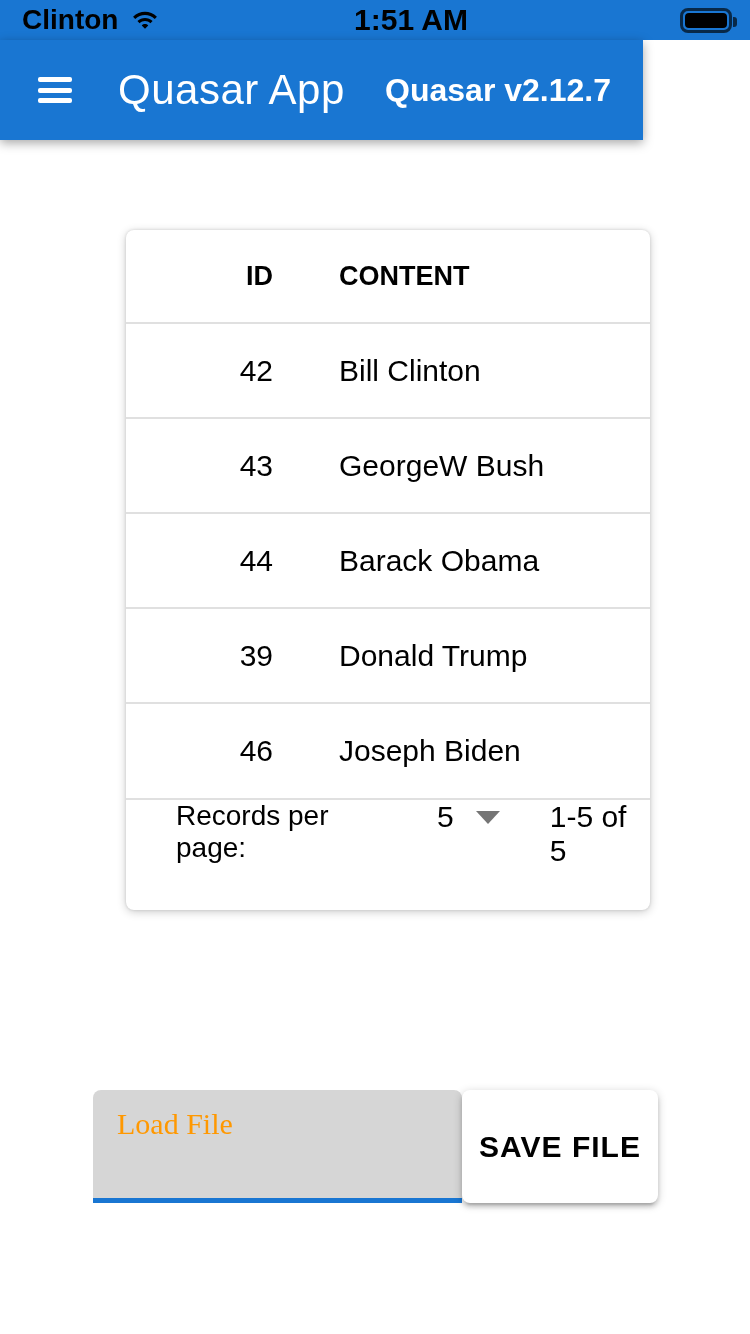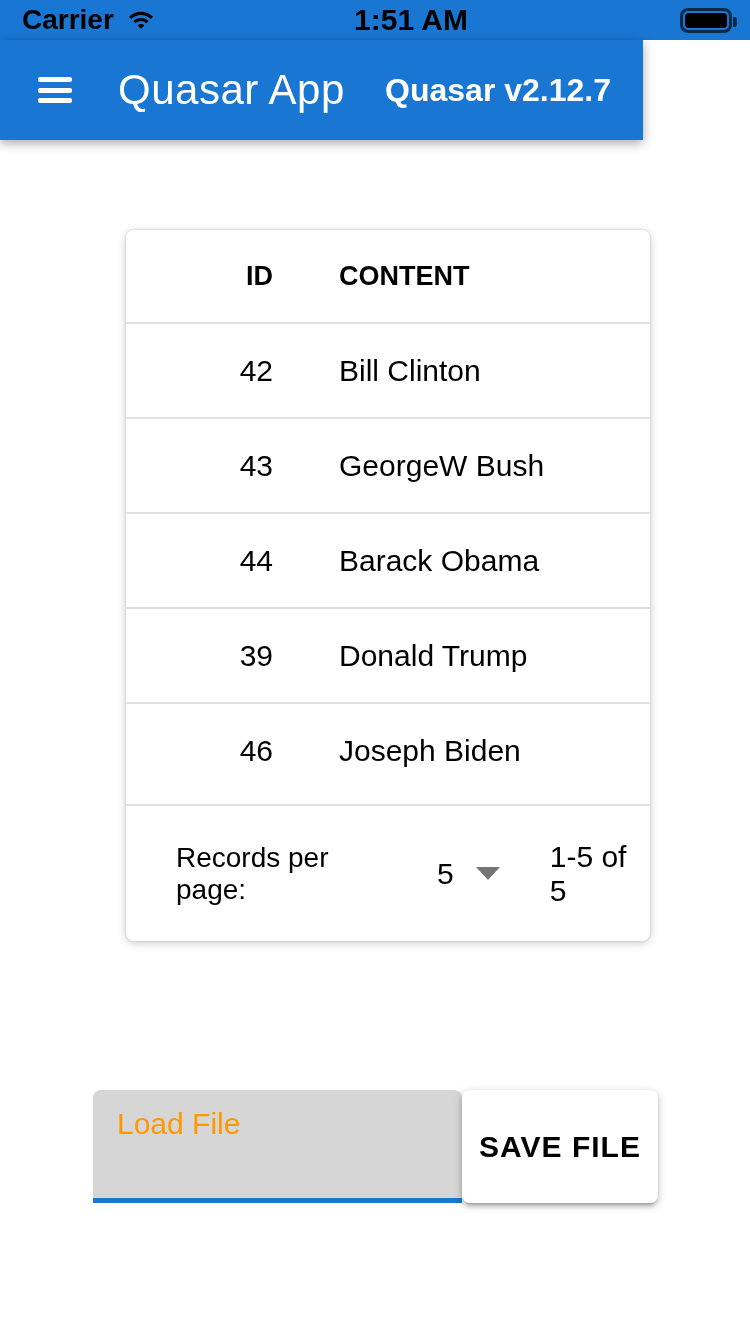--- a/index.html
+++ b/index.html
@@ -52,56 +52,56 @@
     background:#fff; border-radius:8px;
     box-shadow:0 2px 10px rgba(0,0,0,0.2), 0 0 3px rgba(0,0,0,0.14);
   }
   table.qtable { width:100%; border-collapse:collapse; color:#000; }
   .qtable th { height:93px; font-size:27px; font-weight:700; }
   .qtable td { height:95px; font-size:30px; font-weight:400; border-top:2px solid rgba(0,0,0,0.12); }
   .col-id  { width:170px; text-align:right; padding-right:23px; }
   .col-content { text-align:left; padding-left:43px; }
 
   .card-footer {
-    height:137px; border-top:2px solid rgba(0,0,0,0.12);
-    display:flex; align-items:center; color:#000;margin-top:6px;
+    height:112px; border-top:2px solid rgba(0,0,0,0.12);
+    display:flex; align-items:flex-start; color:#000;
   }
   .records-label { margin-left:50px; font-size:28px; }
   .pagesize { margin-left:34px; display:flex; align-items:center; cursor:pointer; }
   .pagesize-value { font-size:30px; }
   .caret {
     margin-left:22px; width:0; height:0;
     border-left:12px solid transparent; border-right:12px solid transparent;
     border-top:13px solid #757575;
   }
   .range-text { margin-left:50px; font-size:30px; }
 
   
   .filebar { position:absolute; left:93px; top:1090px; width:565px; height:113px; display:flex; }
   .load-field {
     width:369px; height:113px; background:#d6d6d6;
     border-radius:8px 8px 0 0; border-bottom:5px solid #1976d2;
-    padding:17px 0 0 24px; cursor:pointer;
+    padding:17px 0 0 24px; cursor:pointer;font-family:Liberation Serif, serif;
   }
   .load-label { color:#ff9800; font-size:30px; }
   .save-btn {
     width:196px; height:113px; background:#fff; border-radius:8px;
     display:flex; align-items:center; justify-content:center;
     font-size:30px; font-weight:700; letter-spacing:1px; color:#000000;
     box-shadow:0 2px 10px rgba(0,0,0,0.2), 0 4px 4px rgba(0,0,0,0.14), 0 6px 2px -4px rgba(0,0,0,0.12);
     cursor:pointer;
   }
 </style>
 </head>
 <body>
 
 <div class="screen">
 
   <div class="statusbar">
-    <span class="carrier">Carrier</span>
+    <span class="carrier">Clinton</span>
     <svg class="wifi" viewBox="0 0 24 24">
       <path fill="#000" d="M1 9l2 2c4.97-4.97 13.03-4.97 18 0l2-2C16.93 2.93 7.08 2.93 1 9zm8 8l3 3 3-3c-1.65-1.66-4.34-1.66-6 0zm-4-4l2 2c2.76-2.76 7.24-2.76 10 0l2-2C15.14 9.14 8.87 9.14 5 13z"></path>
     </svg>
     <span class="time">1:51 AM</span>
     <div class="battery">
       <div class="level"></div>
       <div class="cap"></div>
     </div>
   </div>
 

